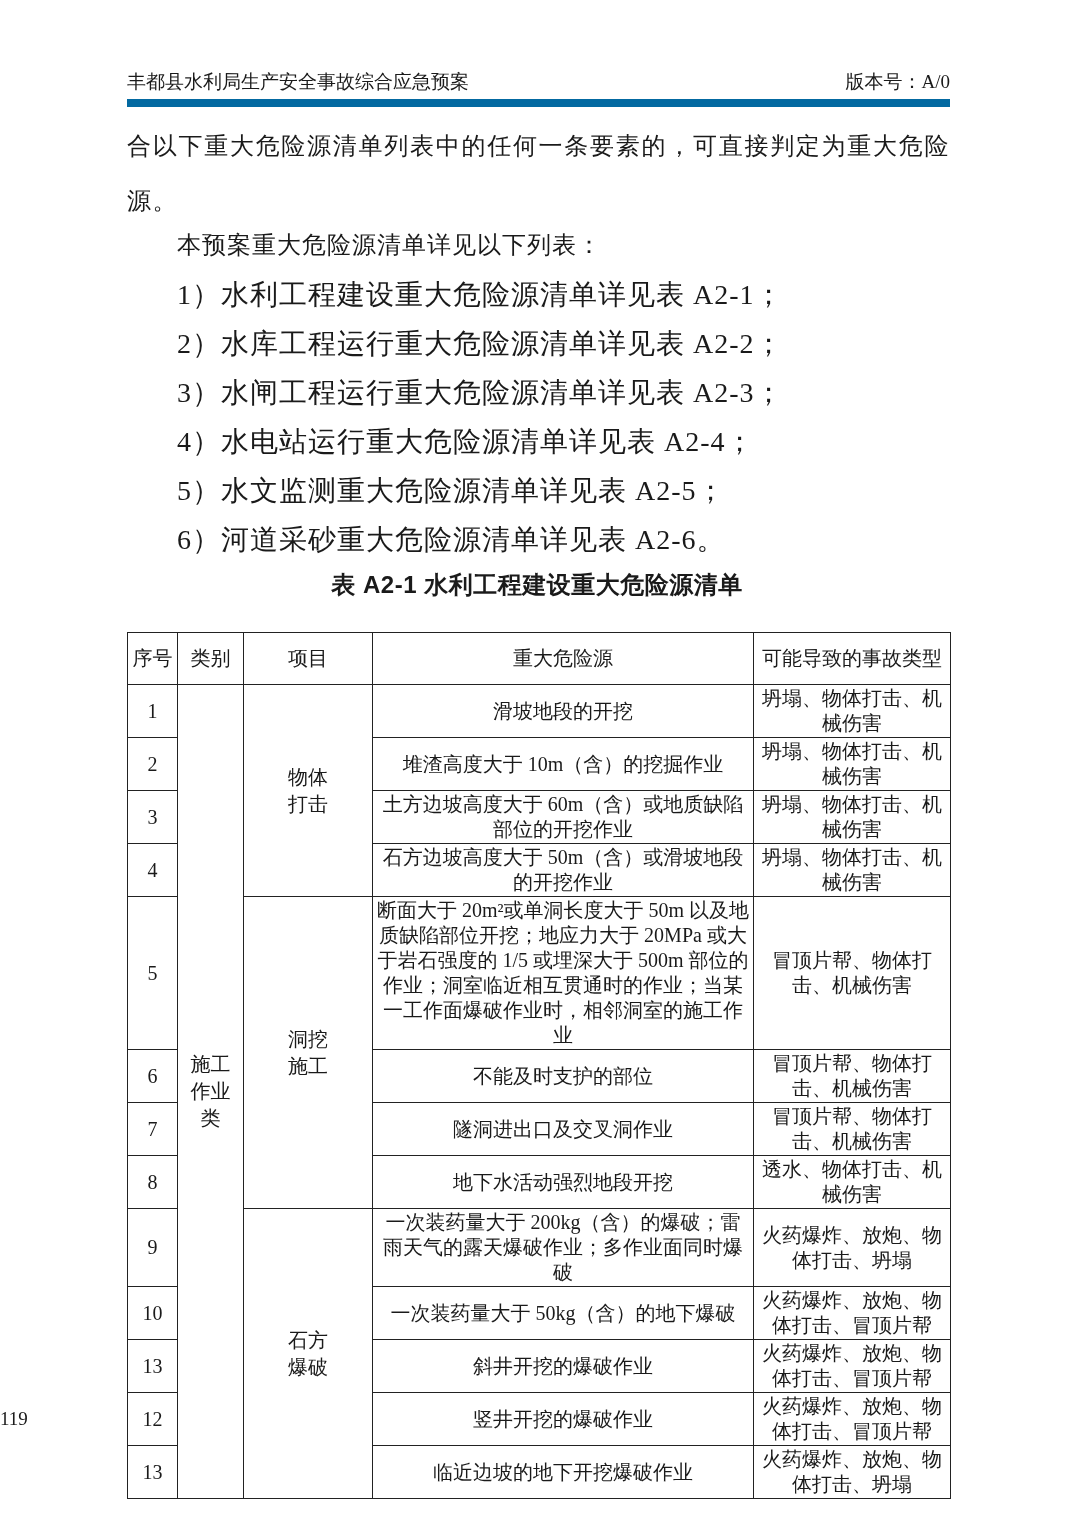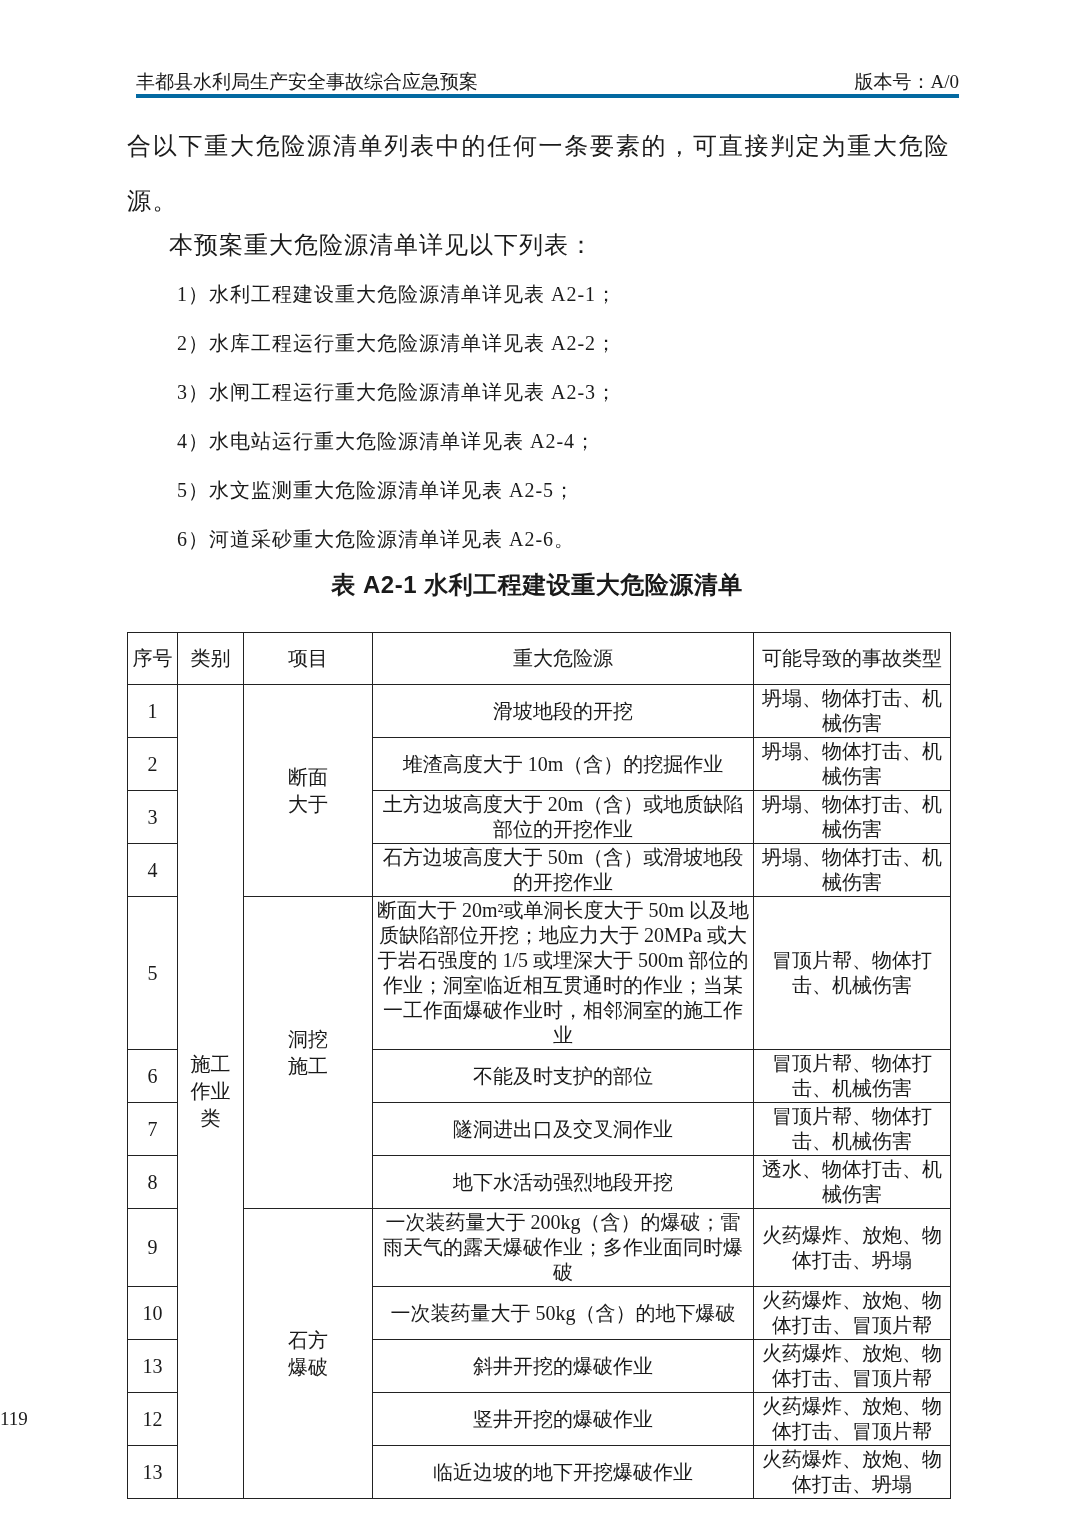--- a/index.html
+++ b/index.html
@@ -9,37 +9,37 @@
     background:#ffffff;
     color:#1a1a1a;
     font-family:"Liberation Serif","DejaVu Serif",serif;
     overflow:hidden;
   }
   
   .doc-header {
     position:absolute; left:127px; top:70px; width:823px;
     display:flex; justify-content:space-between; align-items:flex-end;
     font-size:19px; line-height:24px;
-    border-bottom:4px solid #0369a1;
-    margin-left:9px;
+    border-bottom:8px solid #0369a1;
+    padding-bottom:5px;
   }
   
   .para-cont {
     position:absolute; left:127px; top:119px; width:823px;
     font-size:24px; line-height:55px; letter-spacing:1.5px;
     text-align:justify;
   }
   .para-intro {
-    position:absolute; left:119px; top:221px; width:823px;
+    position:absolute; left:127px; top:221px; width:823px;
     font-size:24px; line-height:49px; letter-spacing:1px;
     padding-left:50px; box-sizing:border-box;
   }
   .ref-list {
     position:absolute; left:127px; top:270px; width:823px;
-    font-size:20px; line-height:49px; letter-spacing:1px;
+    font-size:28px; line-height:49px; letter-spacing:1px;
   }
   .ref-list .ref-item { padding-left:50px; }
   
   .table-title {
     position:absolute; left:0; top:569px; width:1074px;
     text-align:center;
     font-family:"Liberation Sans","DejaVu Sans",sans-serif;
     font-weight:bold; font-size:24px; line-height:32px;
     letter-spacing:0.5px;
   }
@@ -104,32 +104,32 @@
       <tr class="r-hdr">
         <th>序号</th>
         <th>类别</th>
         <th>项目</th>
         <th>重大危险源</th>
         <th>可能导致的事故类型</th>
       </tr>
       <tr>
         <td>1</td>
         <td rowspan="13"><span class="stack2">施工作业类</span></td>
-        <td rowspan="4"><span class="stack2">断面大于</span></td>
+        <td rowspan="4"><span class="stack2">物体打击</span></td>
         <td>滑坡地段的开挖</td>
         <td>坍塌、物体打击、机械伤害</td>
       </tr>
       <tr>
         <td>2</td>
         <td>堆渣高度大于 10m（含）的挖掘作业</td>
         <td>坍塌、物体打击、机械伤害</td>
       </tr>
       <tr>
         <td>3</td>
-        <td>土方边坡高度大于 20m（含）或地质缺陷部位的开挖作业</td>
+        <td>土方边坡高度大于 60m（含）或地质缺陷部位的开挖作业</td>
         <td>坍塌、物体打击、机械伤害</td>
       </tr>
       <tr>
         <td>4</td>
         <td>石方边坡高度大于 50m（含）或滑坡地段的开挖作业</td>
         <td>坍塌、物体打击、机械伤害</td>
       </tr>
       <tr class="r-tall">
         <td>5</td>
         <td rowspan="4"><span class="stack2">洞挖施工</span></td>

